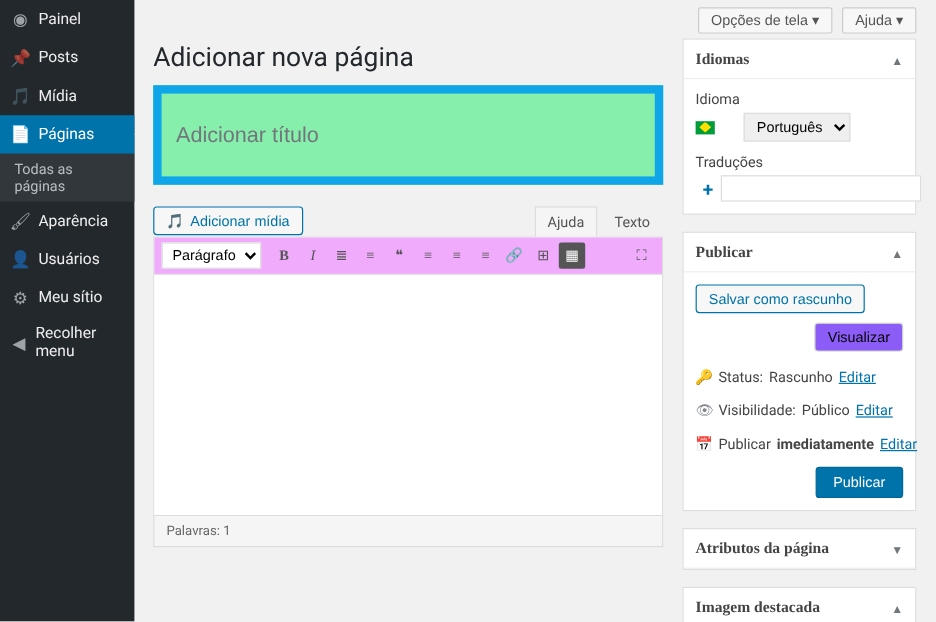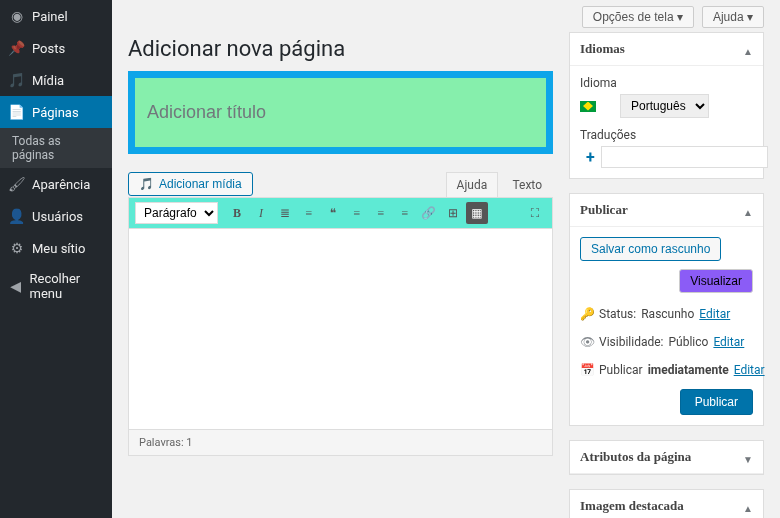--- a/index.html
+++ b/index.html
@@ -21,21 +21,21 @@
 .left { flex: 1; min-width: 0; }
 .right { width: 195px; flex-shrink: 0; }
 h1.title { font-size: 22px; font-weight: 400; color: #23282d; margin: 4px 0 10px 0; }
 .title-input { width: 100%; padding: 24px 12px; font-size: 18px; border: 7px solid #0ea5e9; background: #86efac; color: #555; }
 .title-input::placeholder { color: #72777c; }
 .addmedia { margin-top: 18px; display:inline-flex; align-items:center; gap:5px; background: #f7f7f7; border: 1px solid #0073aa; color: #0073aa; padding: 4px 10px; font-size: 12px; border-radius: 3px; cursor: pointer; }
 .tabs { float: right; margin-top: 18px; }
 .tab { display: inline-block; padding: 5px 10px; font-size: 12px; color: #555; border: 1px solid transparent; border-bottom: none; cursor: pointer; }
 .tab.active { background: #f5f5f5; border-color: #ddd; }
 .editor { clear: both; border: 1px solid #ddd; background: #fff; }
-.toolbar { background: #5eead4; border-bottom: 1px solid #ddd; padding: 4px 6px; display: flex; align-items: center; flex-wrap: wrap; gap: 2px; }
+.toolbar { background: #f0abfc; border-bottom: 1px solid #ddd; padding: 4px 6px; display: flex; align-items: center; flex-wrap: wrap; gap: 2px; }
 .toolbar select { font-size: 12px; border: 1px solid #ddd; padding: 2px 4px; background: #fff; margin-right: 6px; }
 .tb { width: 22px; height: 22px; display: flex; align-items: center; justify-content: center; font-size: 12px; color: #555; cursor: pointer; border-radius: 2px; font-family: Georgia, serif; }
 .tb.last { background: #555; color: #fff; }
 .tb.full { margin-left: auto; }
 .canvas { height: 200px; background: #fff; }
 .footer { background: #f5f5f5; border: 1px solid #ddd; border-top: none; padding: 6px 10px; font-size: 11px; color: #666; }
 .box { border: 1px solid #ddd; background: #fff; margin-bottom: 14px; }
 .box-h { padding: 8px 10px; border-bottom: 1px solid #eee; font-size: 13px; font-weight: 600; display: flex; justify-content: space-between; align-items: flex-end; cursor: pointer; font-family: Liberation Serif, serif; }
 .box-b { padding: 10px; font-size: 12px; }
 .lbl { font-size: 12px; margin-bottom: 4px; display: block; }

